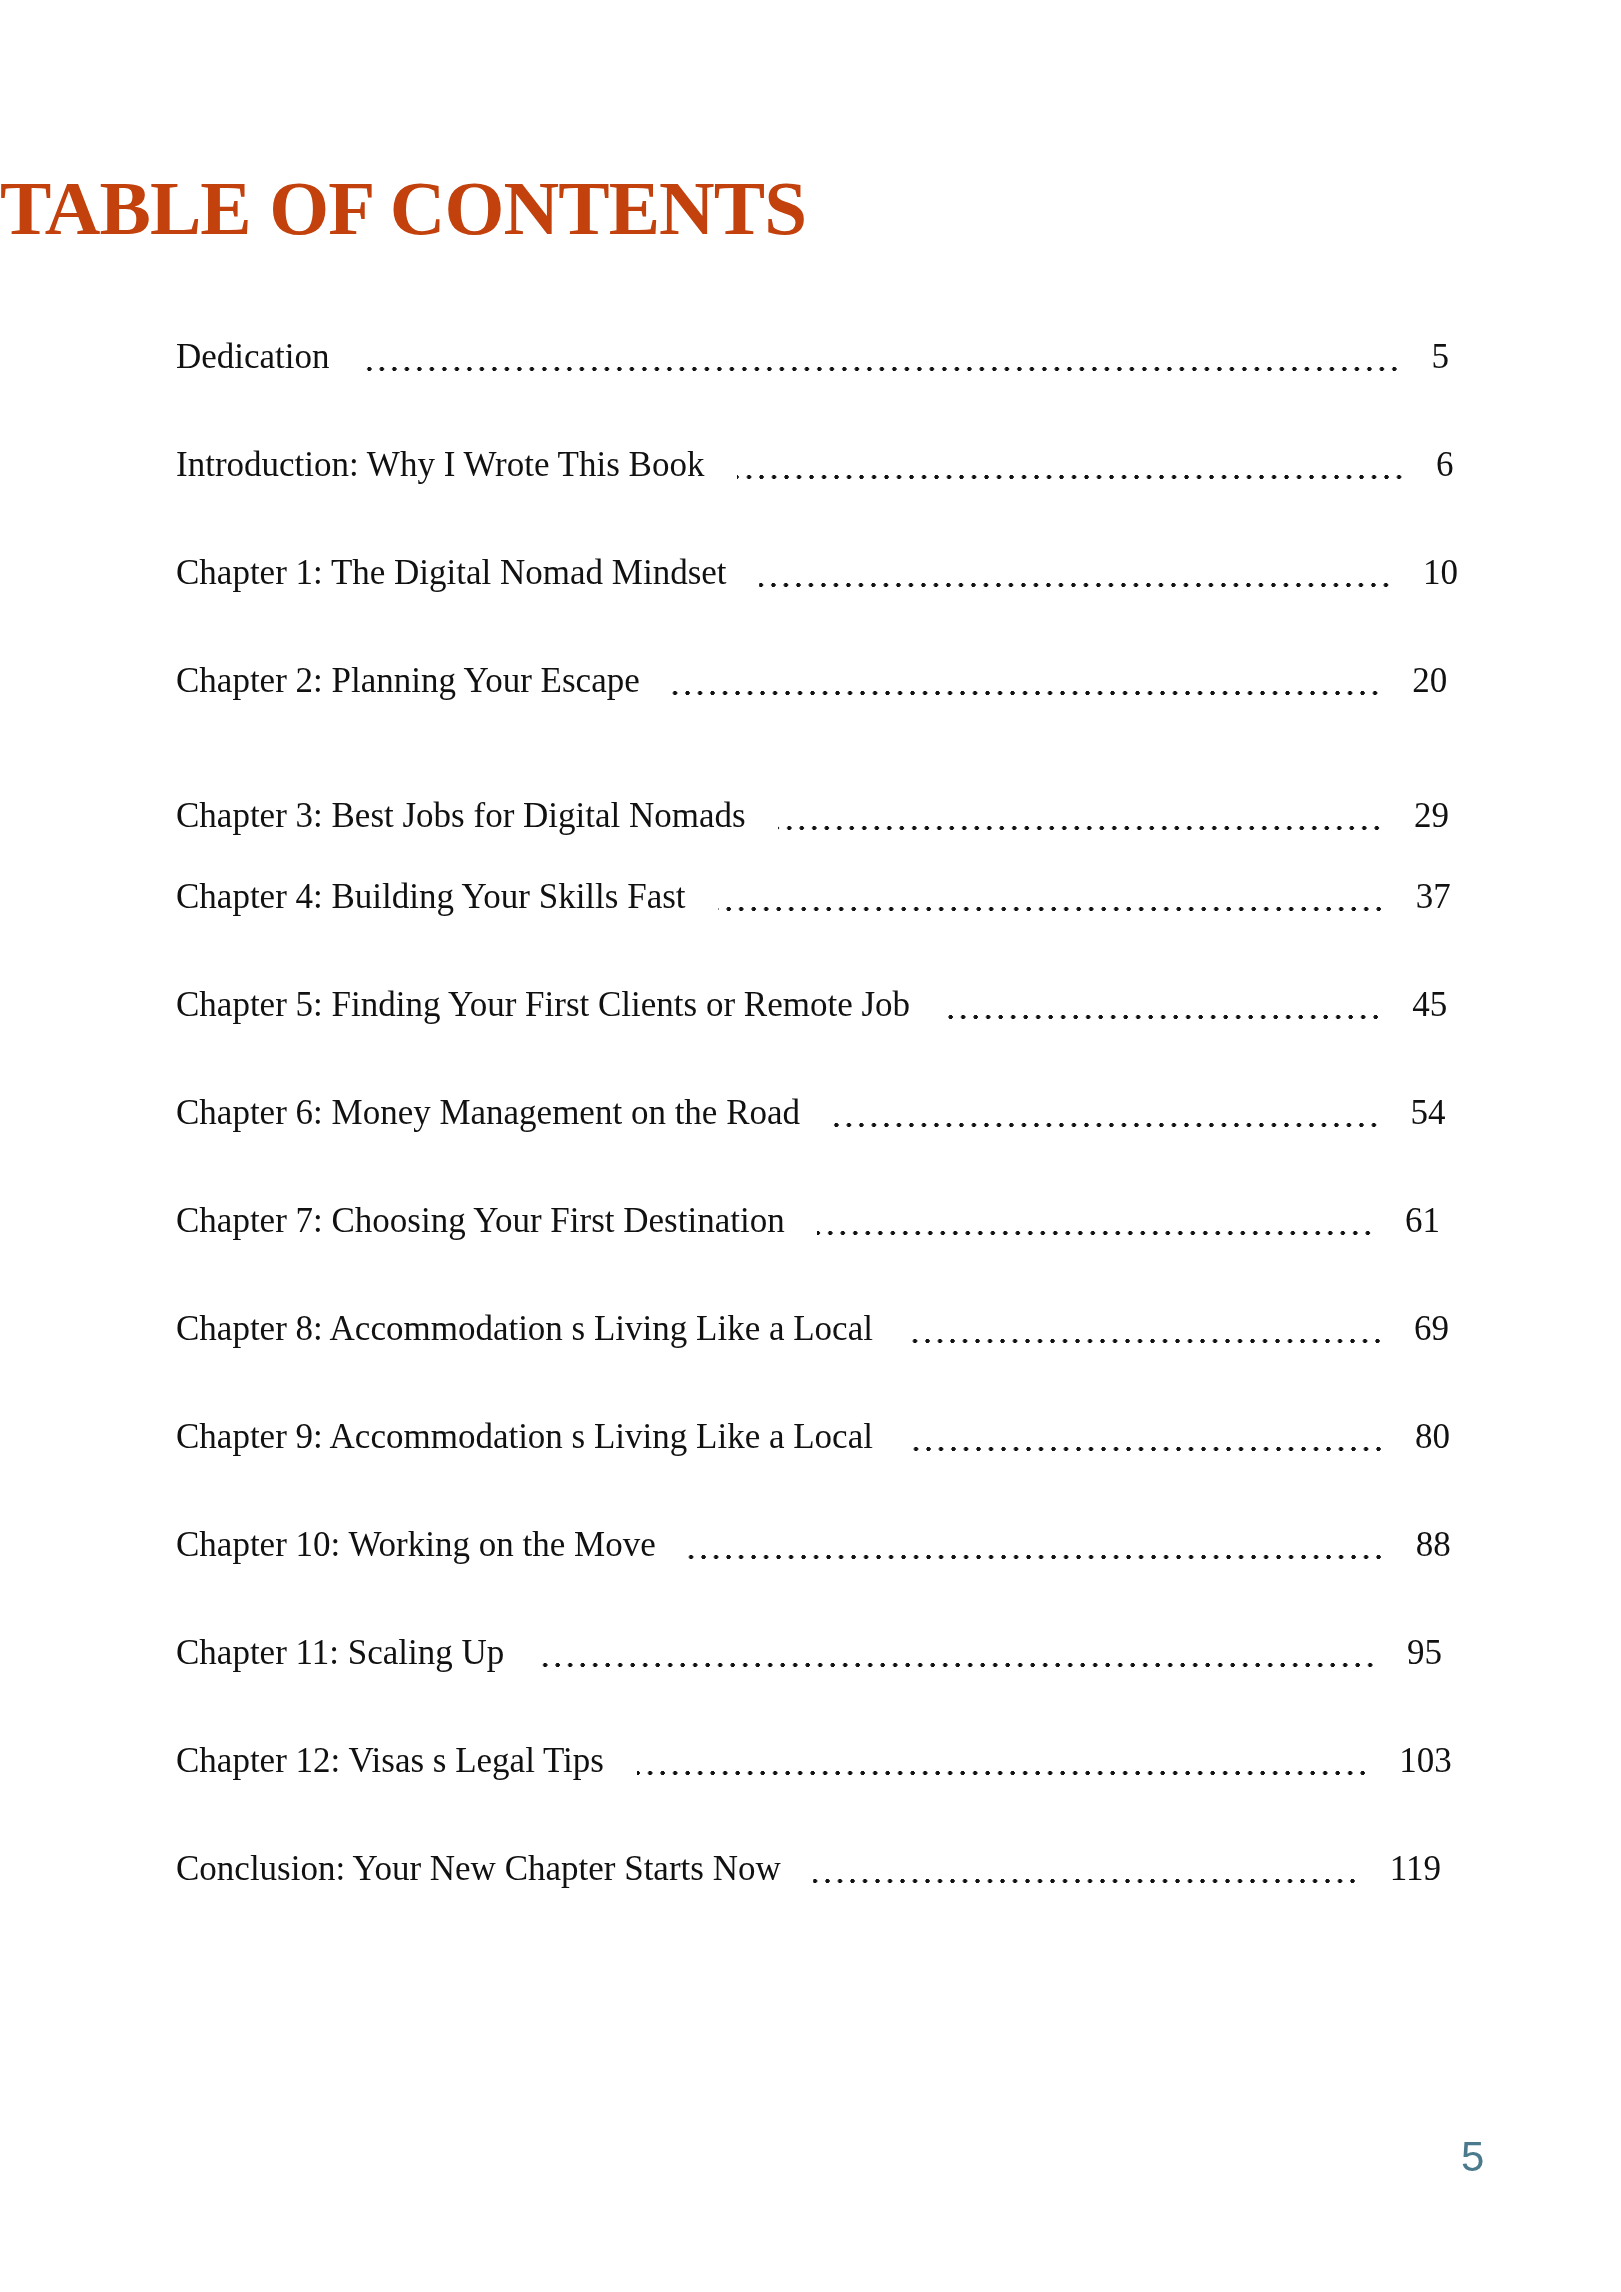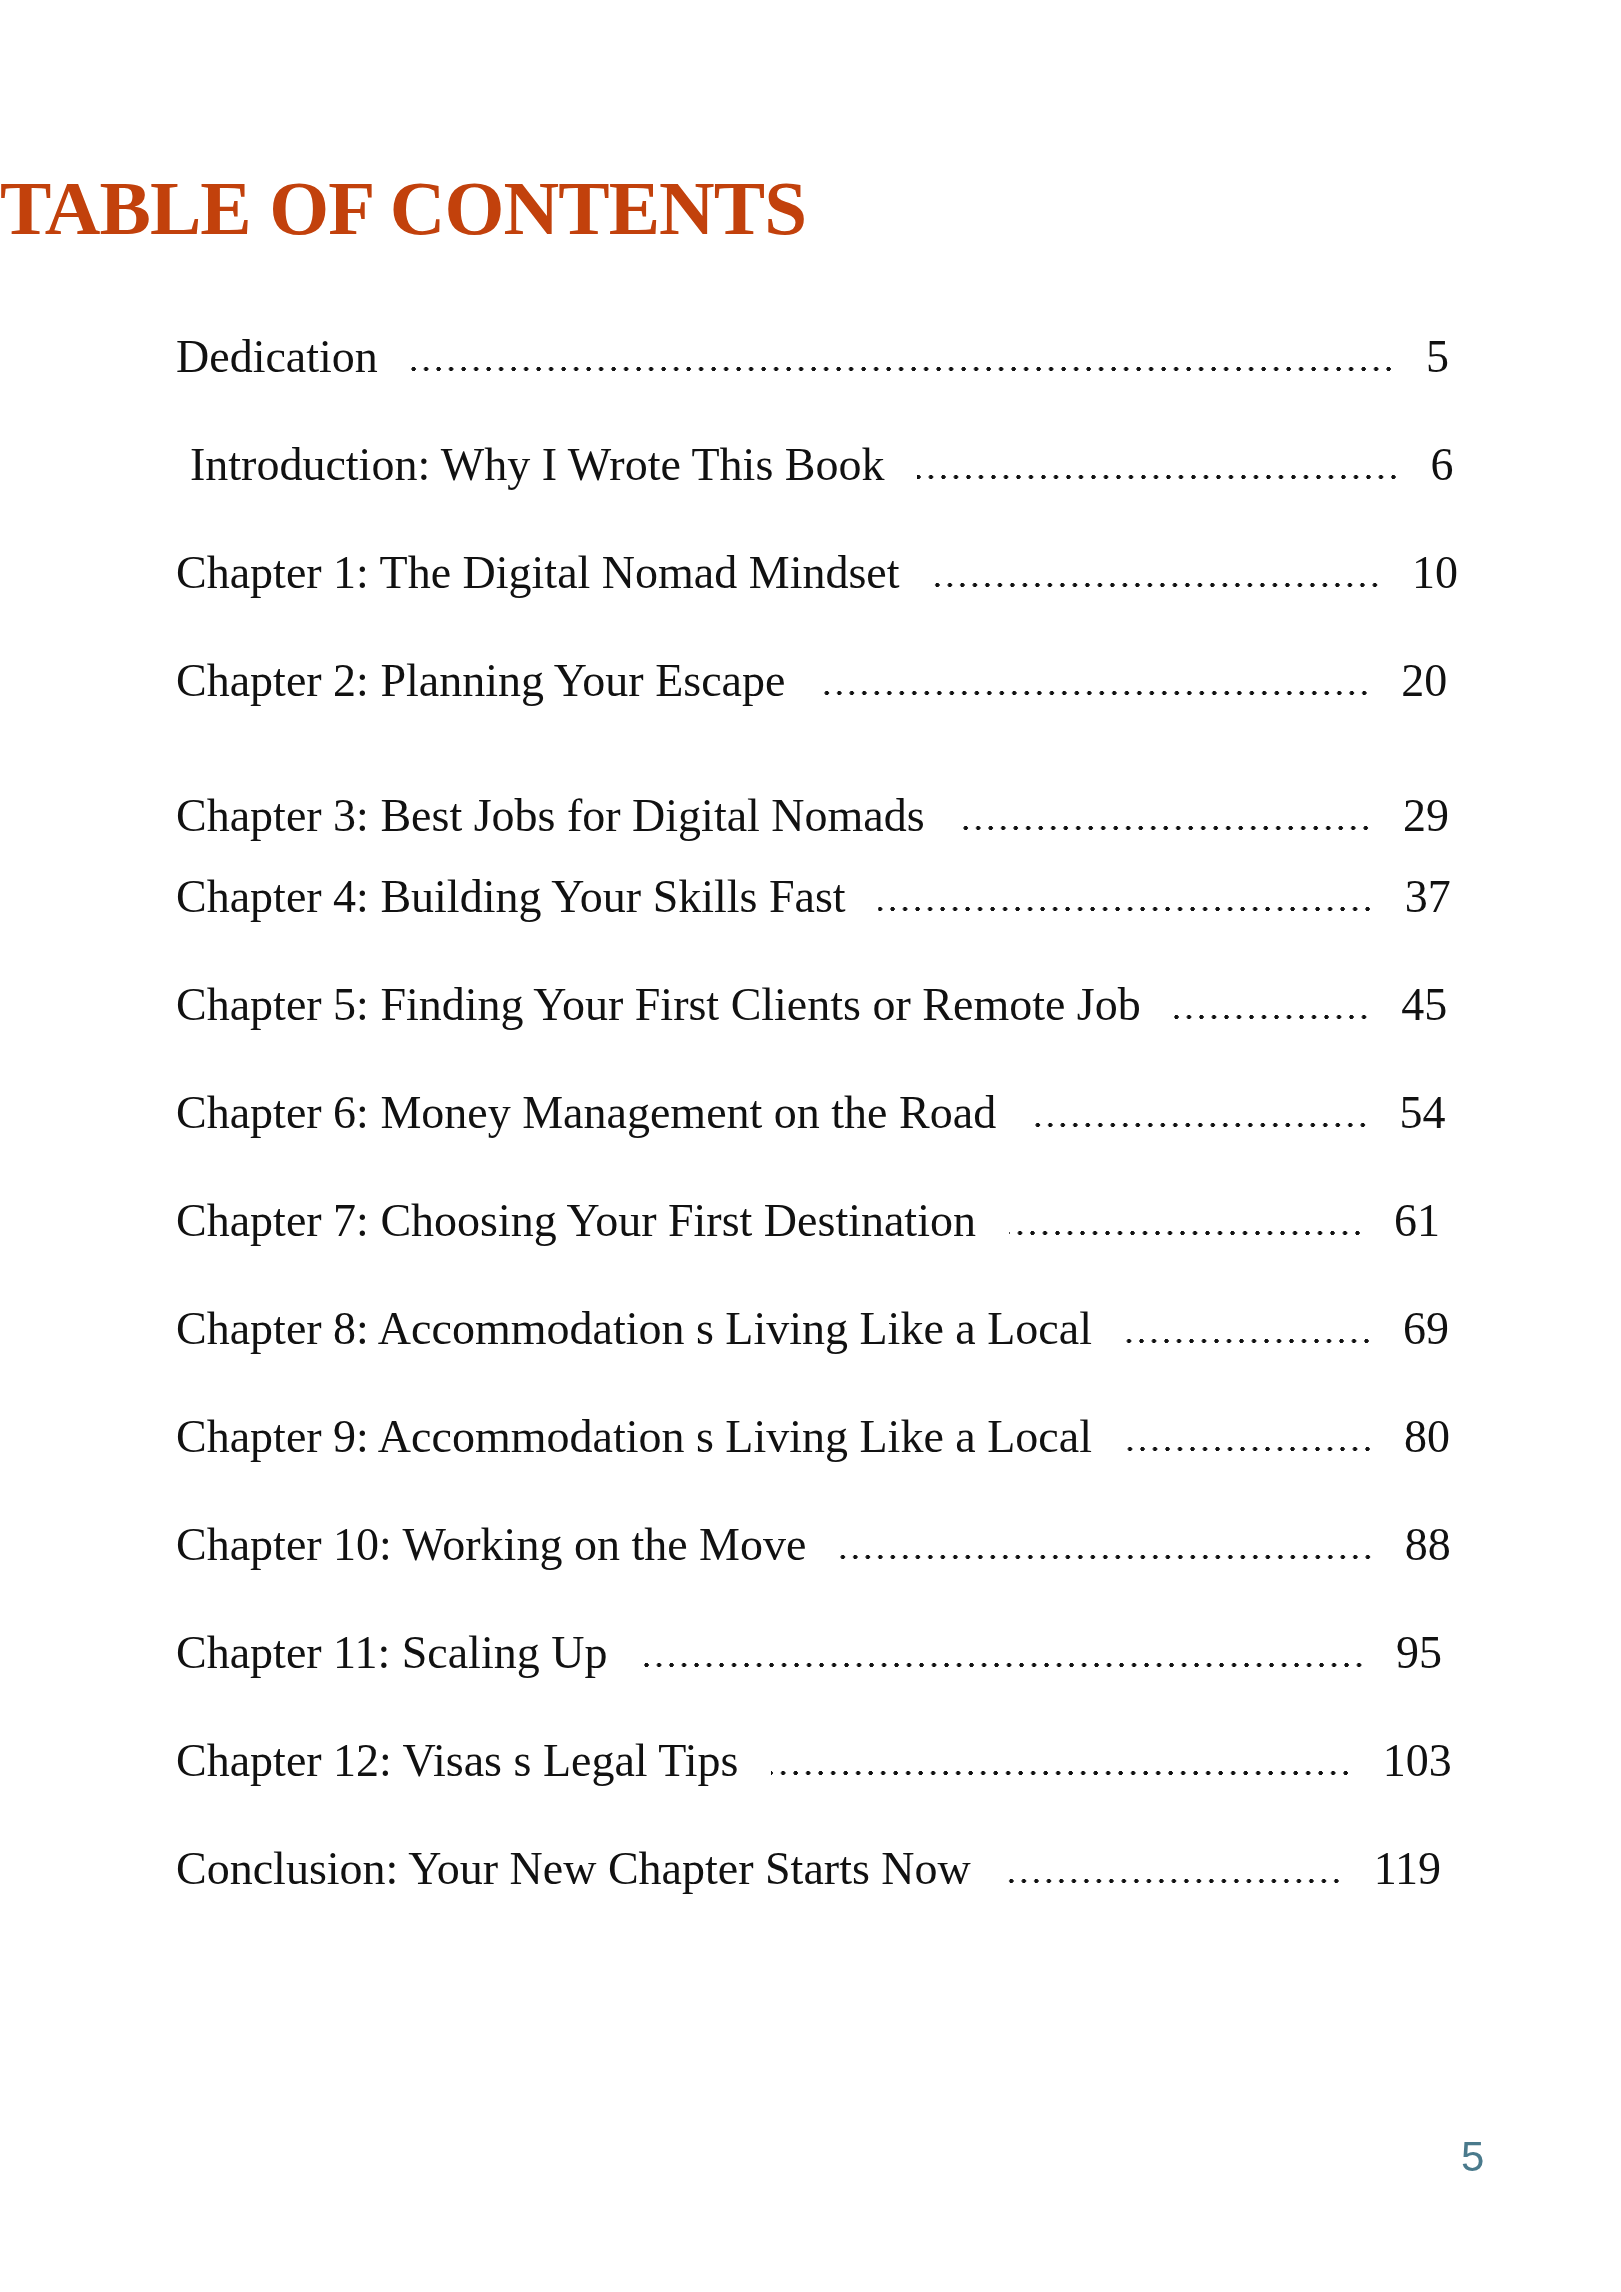--- a/index.html
+++ b/index.html
@@ -35,21 +35,21 @@
     top: 330px;
     width: 1282px;
     margin: 0;
     padding: 0;
     list-style: none;
   }
   .toc-row {
     height: 108px;
     display: flex;
     align-items: flex-start;
-    font-size: 46px;
+    font-size: 35px;
     line-height: 54px;
     white-space: nowrap;
     box-sizing: border-box;
     gap: 29px;
   }
   .toc-label {
     flex: 0 0 auto;
   }
   .toc-leader {
     flex: 1 1 auto;
@@ -59,21 +59,21 @@
     background-image: radial-gradient(circle at 6.3px 39px, #111 1.9px, transparent 2.3px);
     background-size: 12.5px 54px;
     background-repeat: repeat-x;
     background-position: right top;
   }
   .toc-page {
     flex: 0 0 auto;
   }
   
   .toc-row:nth-child(1)  { padding-right: 9px; }
-  .toc-row:nth-child(2)  { padding-right: 4.5px; margin-left: 14px; }
+  .toc-row:nth-child(2)  { padding-right: 4.5px; }
   .toc-row:nth-child(3)  { padding-right: 0px; }
   .toc-row:nth-child(4)  { padding-right: 10.7px; }
   .toc-row:nth-child(5)  { padding-right: 9px; align-items: center; }
   .toc-row:nth-child(6)  { padding-right: 7.2px; }
   .toc-row:nth-child(7)  { padding-right: 10.7px; }
   .toc-row:nth-child(8)  { padding-right: 12.5px; }
   .toc-row:nth-child(9)  { padding-right: 18px; }
   .toc-row:nth-child(10) { padding-right: 9px; justify-content: center; }
   .toc-row:nth-child(11) { padding-right: 8px; }
   .toc-row:nth-child(12) { padding-right: 7.2px; }

